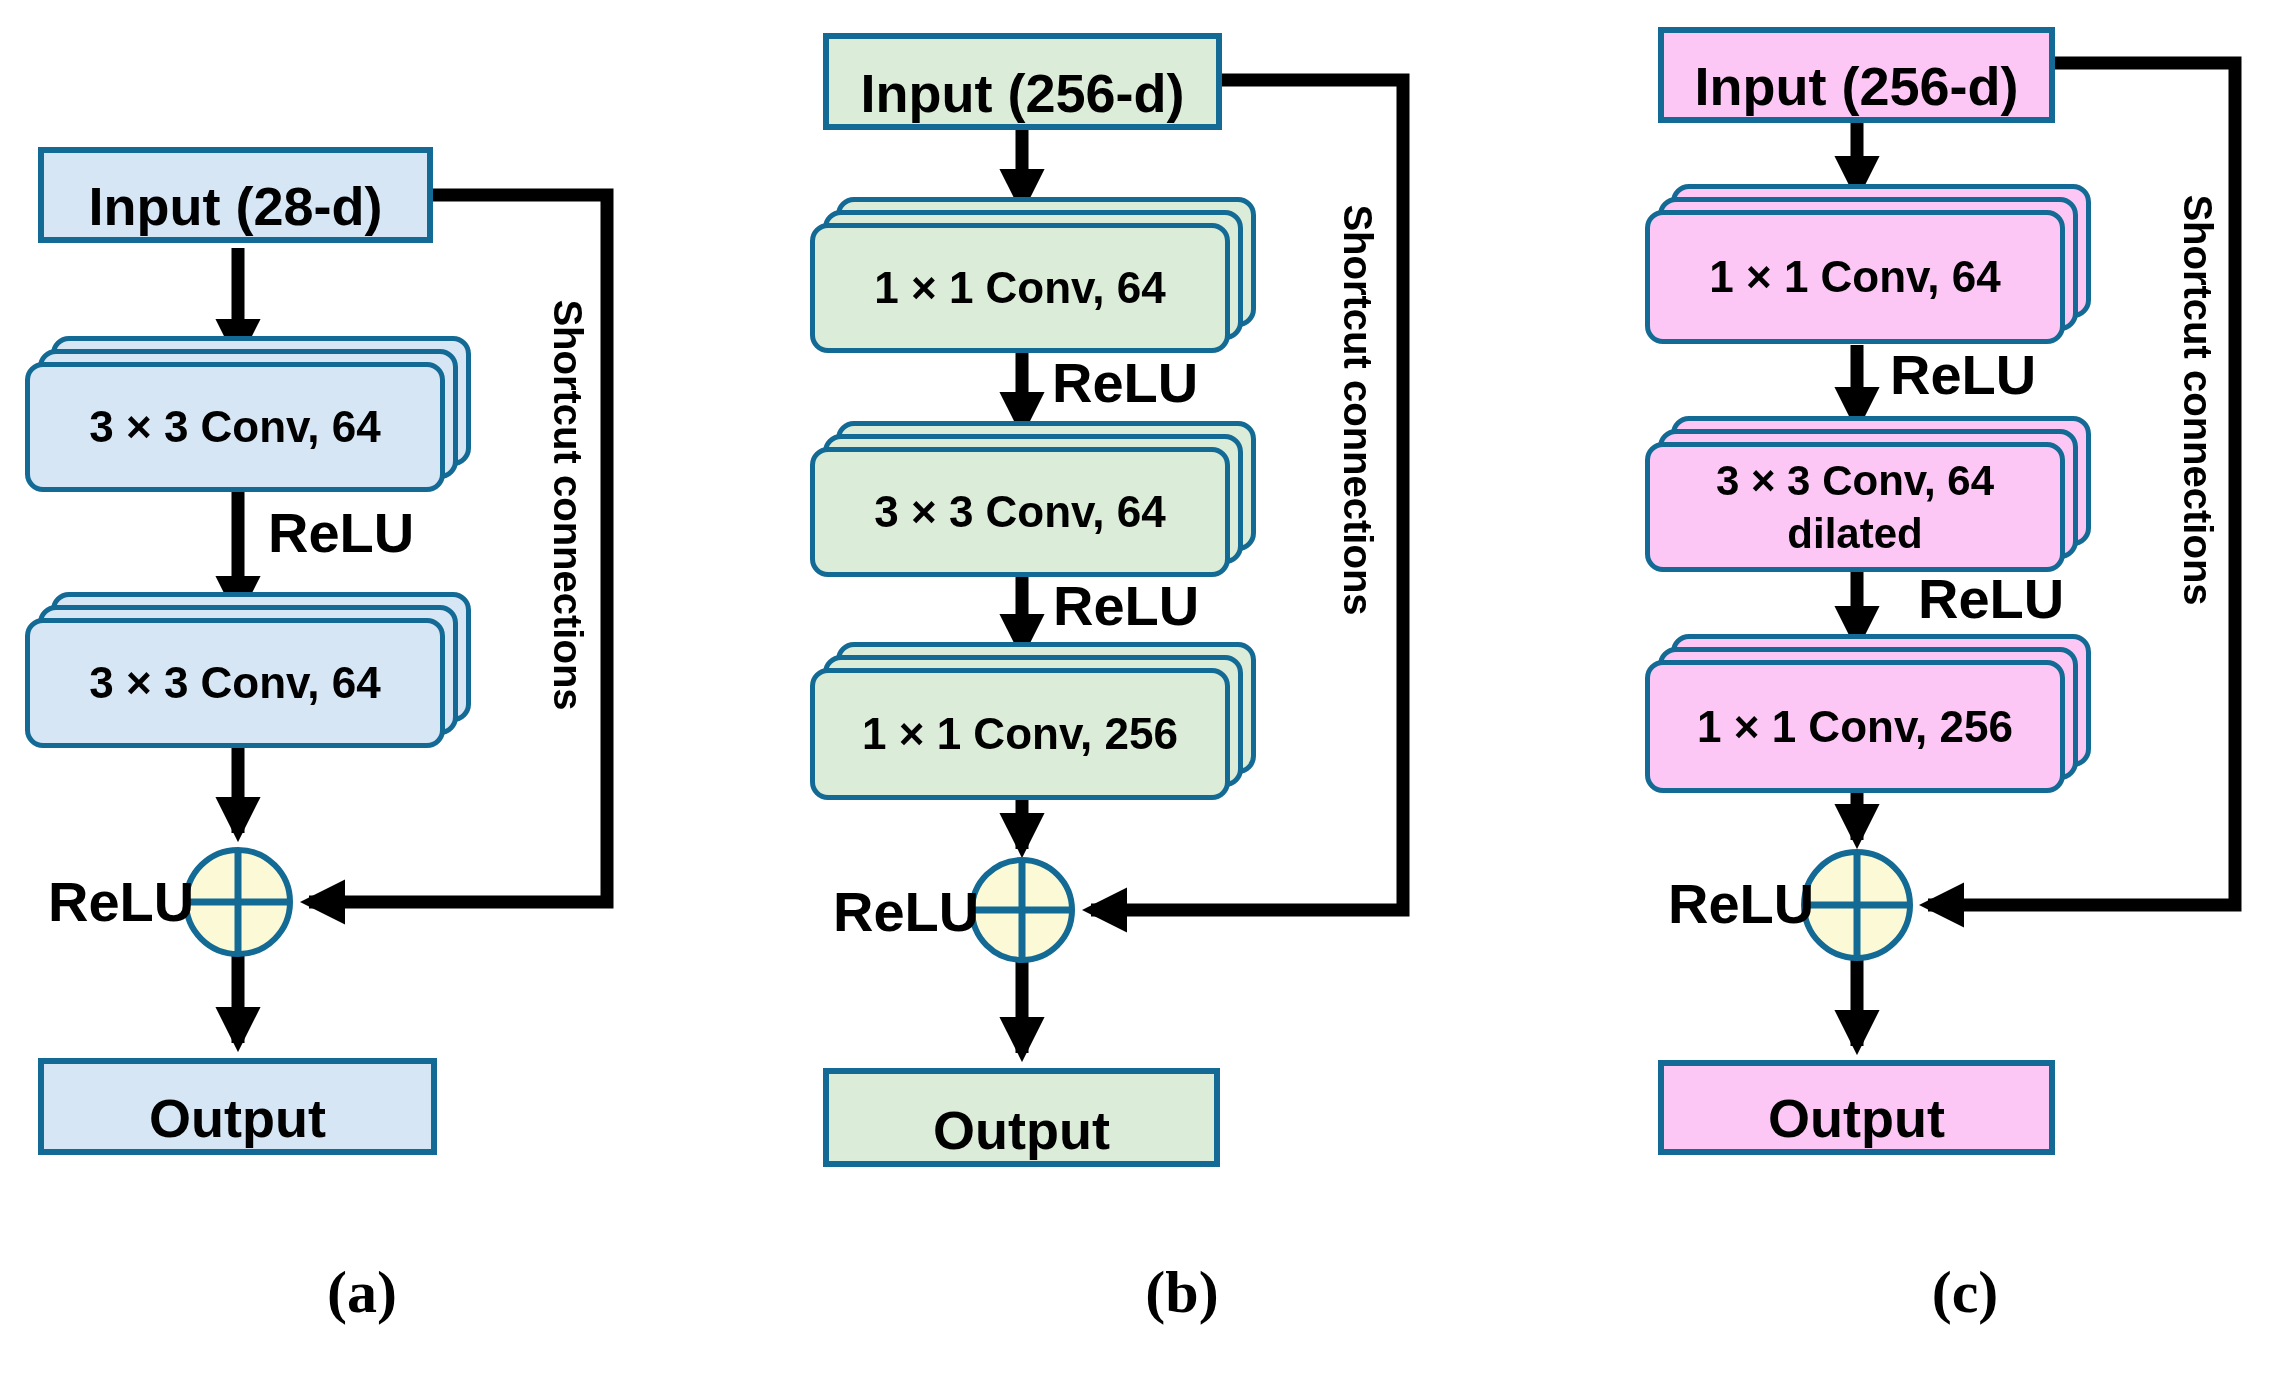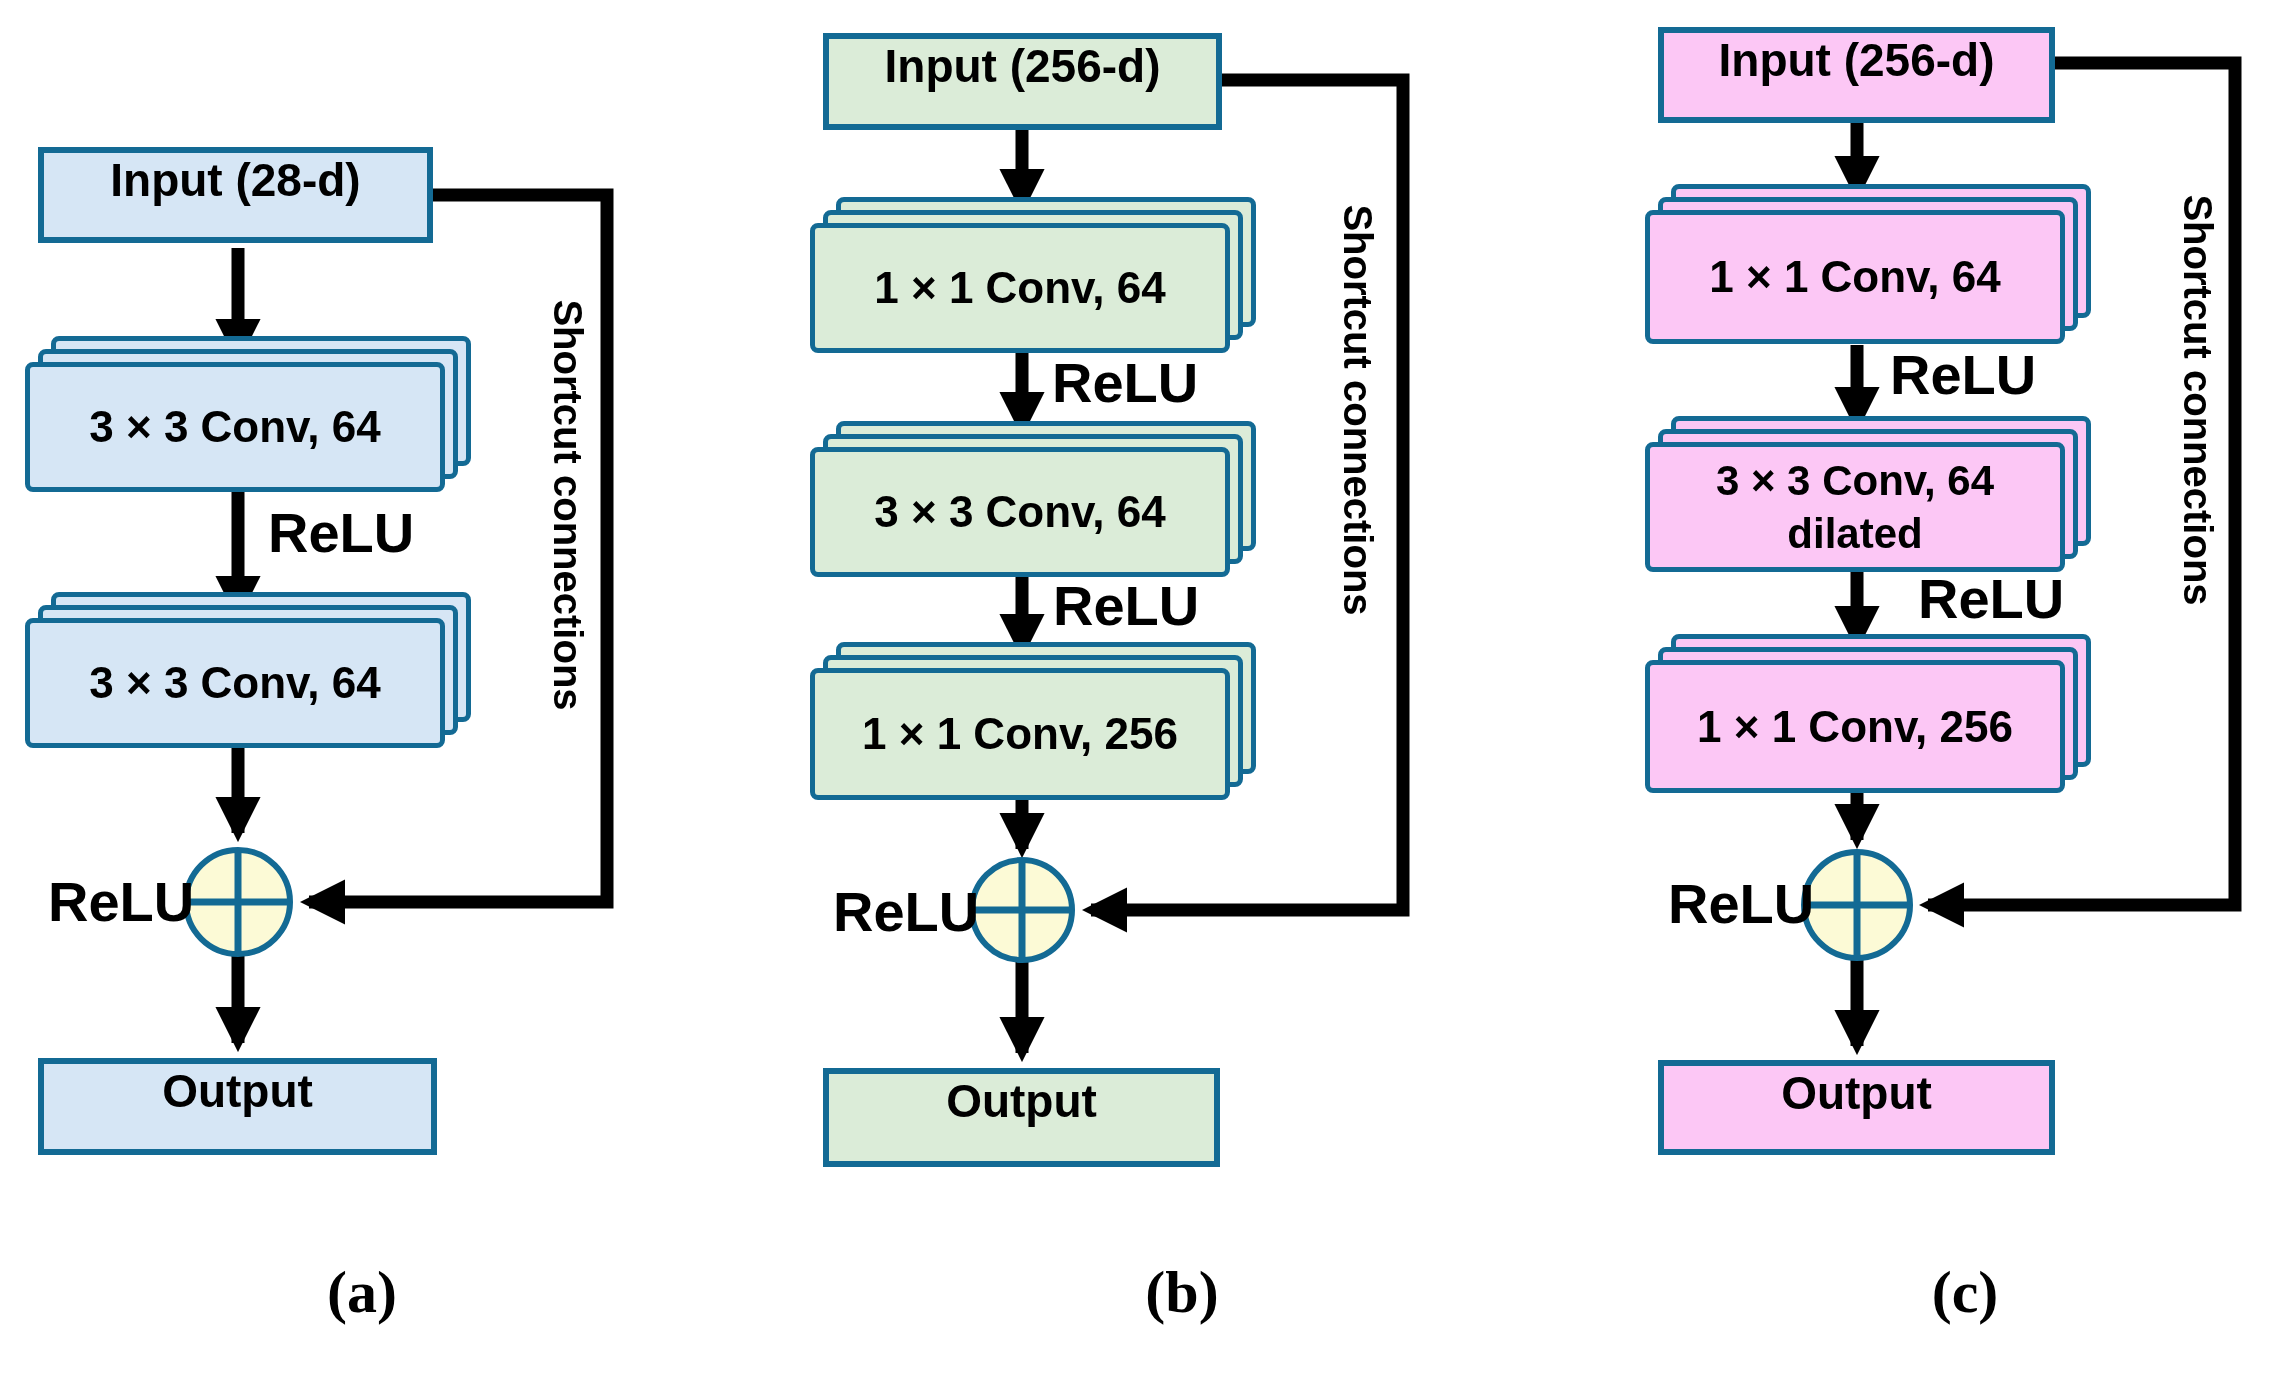--- a/index.html
+++ b/index.html
@@ -1,23 +1,23 @@
 <!DOCTYPE html>
 <html><head>
 <meta charset="utf-8">
 <style>
   html,body{margin:0;padding:0;background:#ffffff;}
   .canvas{position:relative;width:2270px;height:1379px;background:#ffffff;overflow:hidden;
           font-family:"Liberation Sans", sans-serif;}
   .svg-overlay{position:absolute;left:0;top:0;width:2270px;height:1379px;}
   .rect-box{position:absolute;box-sizing:border-box;border:6px solid #136a94;
-            display:flex;align-items:flex-start;justify-content:center;
-            font-weight:700;font-size:46px;color:#000;}
+            display:flex;align-items:flex-end;justify-content:center;
+            font-weight:700;font-size:54px;color:#000;}
   .stack{position:absolute;}
-  .layer{position:absolute;box-sizing:border-box;border:5px solid #136a94;border-radius:8px;}
+  .layer{position:absolute;box-sizing:border-box;border:5px solid #136a94;border-radius:18px;}
   .layer.front{display:flex;flex-direction:column;align-items:center;justify-content:center;
                font-weight:700;font-size:44px;color:#000;line-height:54px;text-align:center;}
   .sub:empty{display:none;}
   .relu{position:absolute;font-weight:700;font-size:56px;line-height:52px;color:#000;white-space:nowrap;}
   .vlabel{position:absolute;font-weight:700;font-size:40px;color:#000;white-space:nowrap;
           transform:translate(-50%,-50%) rotate(90deg);}
   .caption{position:absolute;width:200px;text-align:center;
            font-family:"Liberation Serif", serif;font-weight:700;font-size:60px;color:#000;}
 </style>
 </head>

